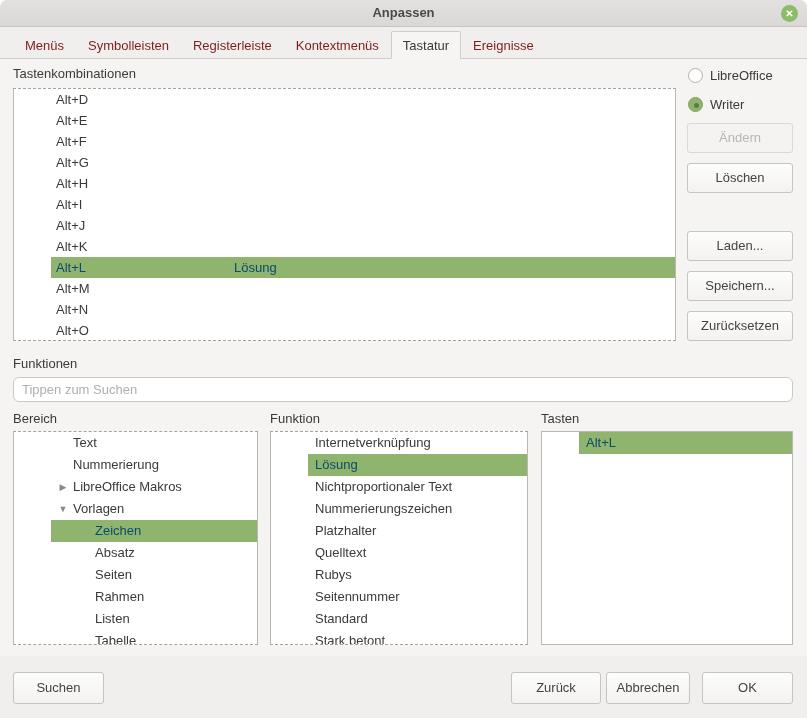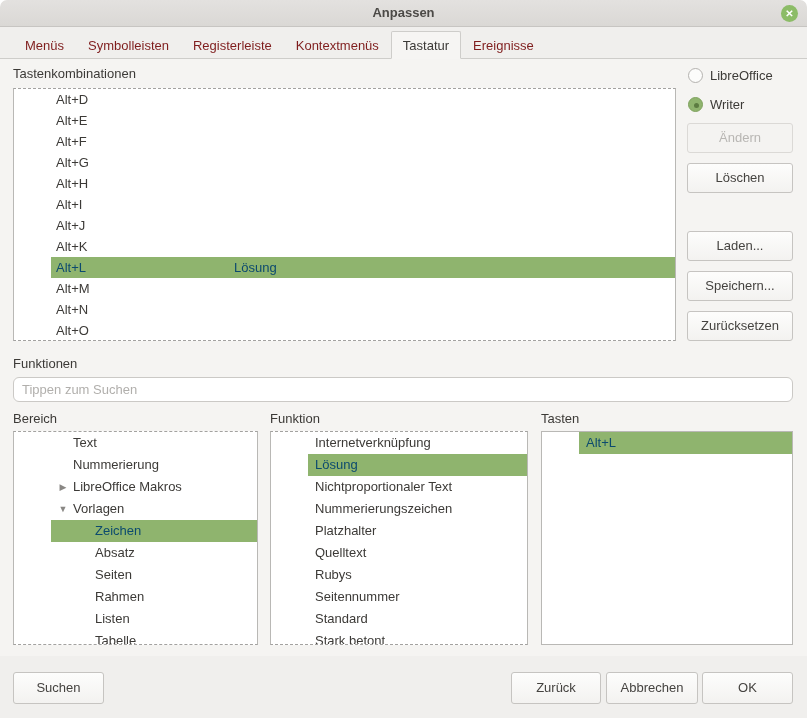--- a/index.html
+++ b/index.html
@@ -181,16 +181,16 @@
         <div class="list-row brow fn-row">Standard</div>
         <div class="list-row brow fn-row">Stark betont</div>
       </div>
     <div class="list plain" id="keys-list" style="left:541px;top:372px;width:252px;height:214px;">
         <div class="list-row brow key-row selected">Alt+L</div>
       </div>
   </div>
 
   <div class="btn footer-btn" style="left:13px;width:91px;">Suchen</div>
   <div class="btn footer-btn" style="left:511px;width:90px;">Zurück</div>
-  <div class="btn footer-btn" style="left:606px;width:92px;">Abbrechen</div>
+  <div class="btn footer-btn" style="left:606px;width:84px;">Abbrechen</div>
   <div class="btn footer-btn" style="left:702px;width:91px;">OK</div>
 
 </div>
 
 </body></html>

